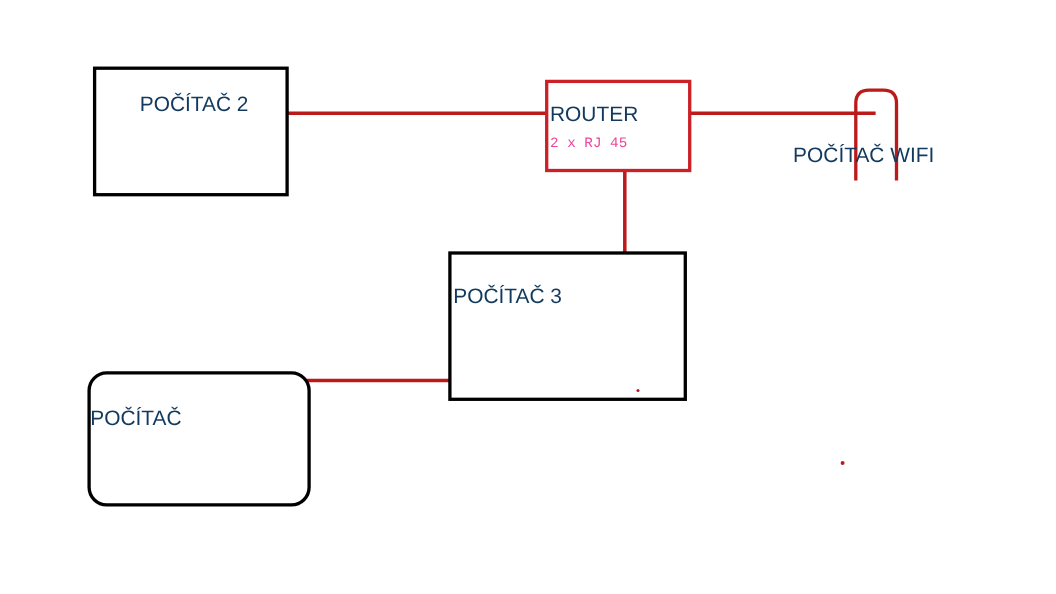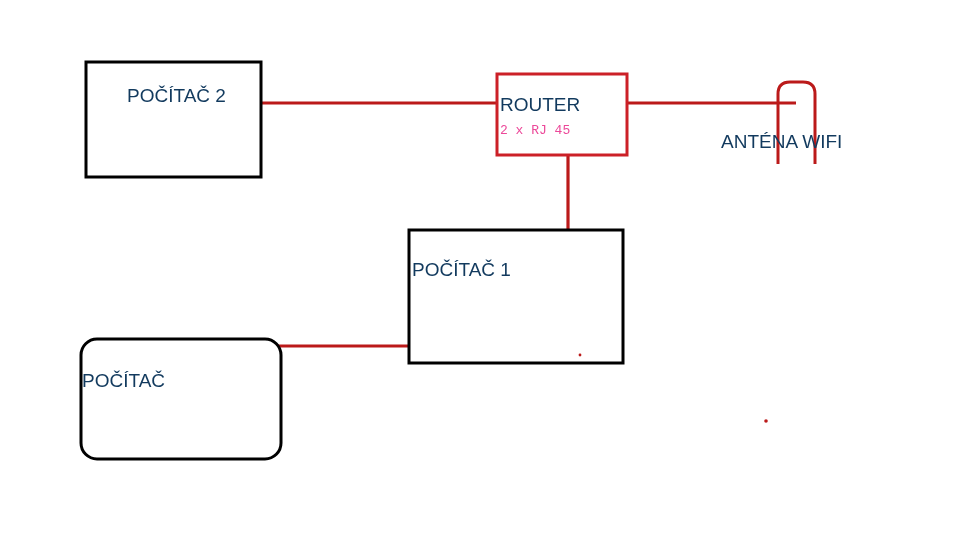--- a/index.html
+++ b/index.html
@@ -85,19 +85,19 @@
     <circle cx="766" cy="421" r="1.8" fill="#bb1a1a"></circle>
     <circle cx="580" cy="355" r="1.4" fill="#bb1a1a"></circle>
   </svg>
 
   <div id="lbl-pocitac2" class="node-label">POČÍTAČ 2</div>
 
   <div id="lbl-router" class="node-label">ROUTER</div>
 
   <div id="lbl-rj45" class="sub-label">2 x RJ 45</div>
 
-  <div id="lbl-pocitac1" class="node-label">POČÍTAČ 1</div>
+  <div id="lbl-pocitac1" class="node-label">POČÍTAČ 3</div>
 
   <div id="lbl-tiskarna" class="node-label">POČÍTAČ</div>
 
-  <div id="lbl-antena" class="free-label">ANTÉNA WIFI</div>
+  <div id="lbl-antena" class="free-label">POČÍTAČ WIFI</div>
 
 </div>
 
 </body></html>

